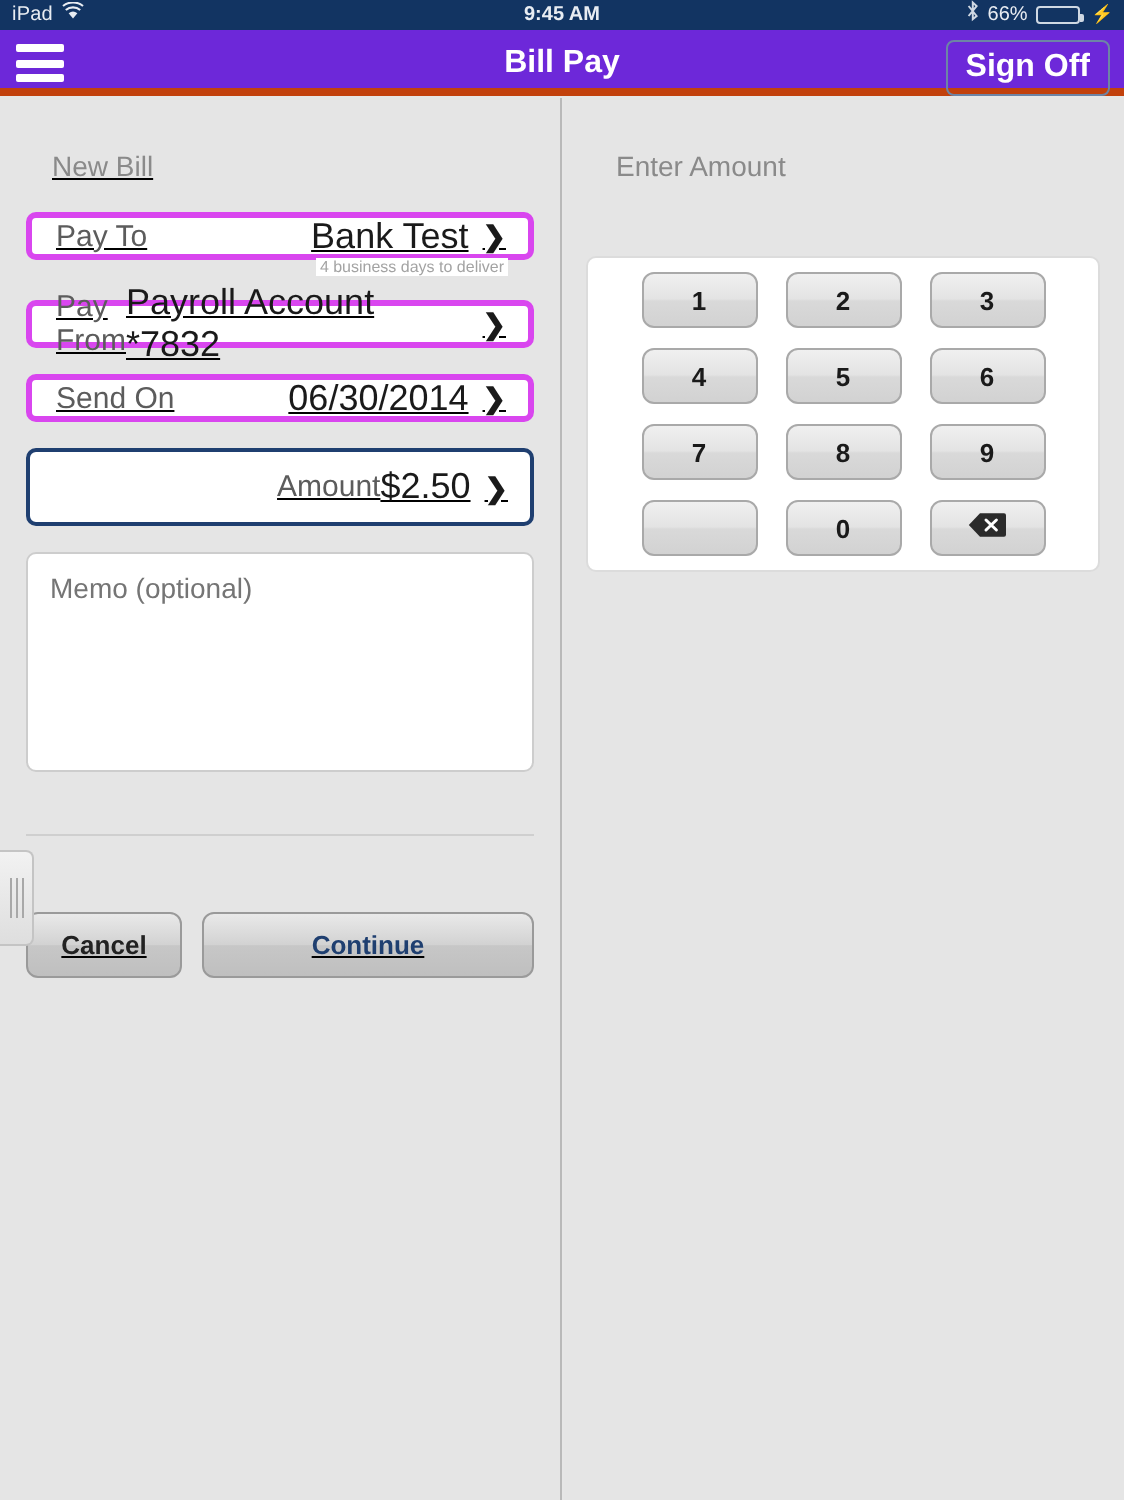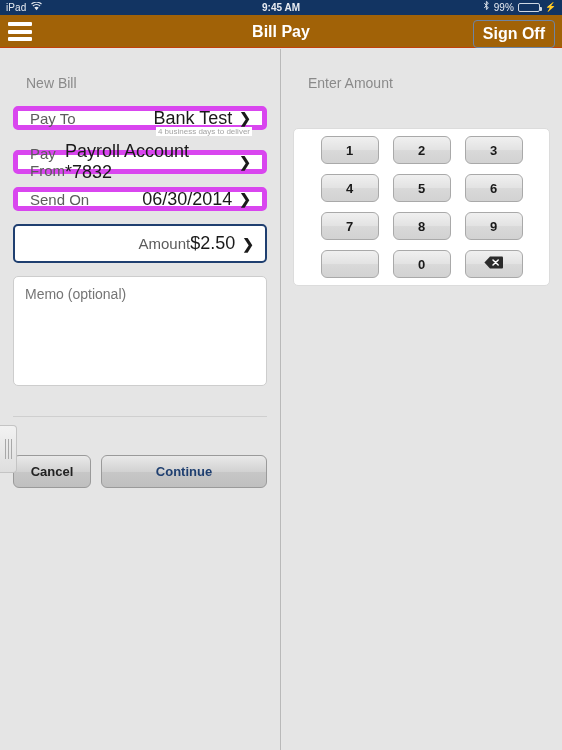--- a/index.html
+++ b/index.html
@@ -72,22 +72,22 @@
     background: #4cd964;
     border-radius: 1px;
   }
   .bolt { font-size: 9px; color: #e8ecf2; margin-left: 2px; }
 
   
   .navbar {
     position: absolute;
     top: 15px; left: 0;
     width: 562px; height: 33px;
-    background: #a16207;
-    border-bottom: 1px solid #c2410c;
+    background: #6d28d9;
+    border-bottom: 4px solid #c2410c;
   }
   .nav-title {
     position: absolute;
     left: 0; right: 0; top: 0;
     height: 33px; line-height: 33px;
     text-align: center;
     color: #ffffff;
     font-size: 16px;
     font-weight: bold;
   }
@@ -117,20 +117,21 @@
     background: transparent;
   }
 
   
   .panel-left {
     position: absolute;
     top: 49px; left: 0;
     width: 281px; height: 701px;
     background: #e5e5e5;
     border-right: 1px solid #b9b9b9;
+    text-decoration: underline;
   }
   .panel-right {
     position: absolute;
     top: 49px; left: 282px;
     width: 280px; height: 701px;
     background: #e5e5e5;
   }
 
   .panel-header {
     font-size: 14px;
@@ -159,21 +160,21 @@
   }
 
   
   .form {
     padding: 0 13px;
     margin-top: 15px;
   }
   .row {
     position: relative;
     background: #ffffff;
-    border: 5px solid #d946ef;
+    border: 3px solid #d946ef;
     border-radius: 5px;
     height: 24px;
     margin-bottom: 13px;
     display: flex;
     align-items: center;
     padding: 0 11px 0 12px;
     cursor: pointer;
   }
   .row.has-note { margin-bottom: 20px; }
   .row.selected {
@@ -311,21 +312,21 @@
         </svg>
       </span>
     </div>
     <div class="status-center">9:45 AM</div>
     <div class="status-right">
       <span class="bt-icon">
         <svg width="7" height="11" viewBox="0 0 7 11">
           <path d="M1.3 3 L5.3 8 L3.4 9.6 V1.3 L5.3 3 L1.3 8" stroke="#cfd8e3" stroke-width="1" fill="none"></path>
         </svg>
       </span>
-      <span class="batt-pct">99%</span>
+      <span class="batt-pct">66%</span>
       <span class="batt">
         <span class="batt-fill" style="width:66%"></span>
       </span>
       <span class="bolt">⚡</span>
     </div>
   </div>
 
   <div class="navbar">
     <div class="hamburger">
       <span></span>

